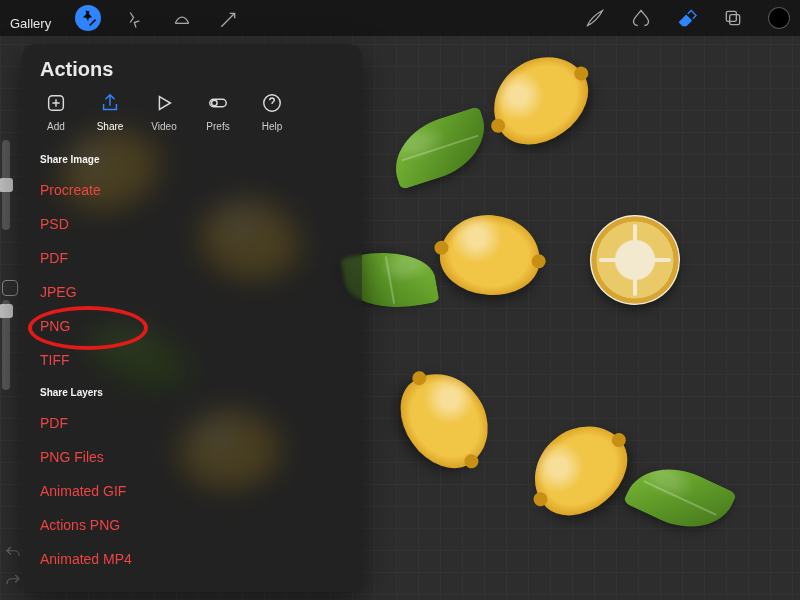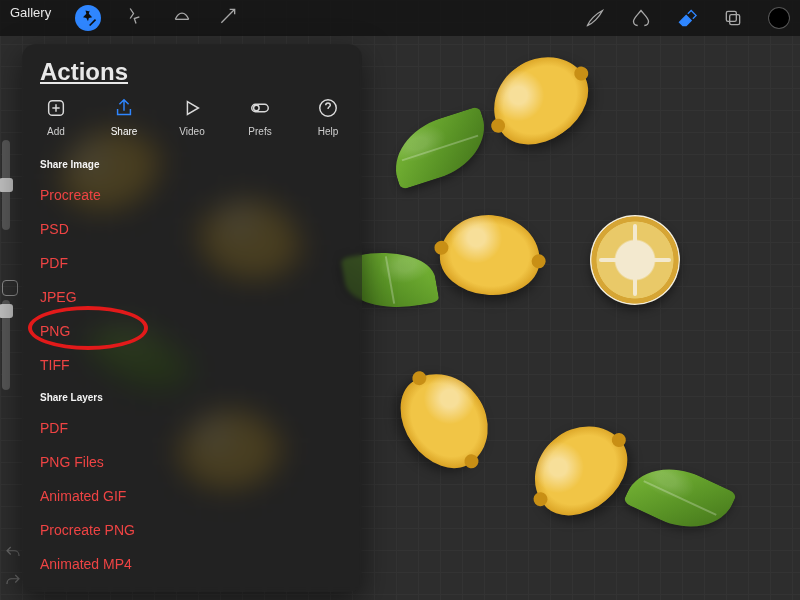--- a/index.html
+++ b/index.html
@@ -48,21 +48,21 @@
   }
   .halflemon::before, .halflemon::after{
     content:""; position:absolute; background:#f3e9cf;
   }
   .halflemon::before{ left:48%; top:10%; width:4px; height:80%; border-radius:2px; }
   .halflemon::after { left:10%; top:48%; width:80%; height:4px; border-radius:2px; }
   .blur { filter: blur(14px) brightness(.6); }
 
   
   .topbar { position:absolute; top:0; left:0; right:0; height:36px; background:rgba(20,20,20,.85); display:flex; align-items:center; padding:0 10px; gap:18px; color:#ddd; z-index:20; }
-  .topbar .left, .topbar .right { display:flex; align-items:flex-start; gap:24px; }
+  .topbar .left, .topbar .right { display:flex; align-items:flex-end; gap:24px; }
   .topbar .right { margin-left:auto; }
   .gallery { font-size:13px; color:#e8e8e8; }
   .tb-icon { width:22px; height:22px; display:flex; align-items:center; justify-content:center; color:#a8a8a8; }
   .tb-icon svg { width:20px; height:20px; stroke:currentColor; fill:none; stroke-width:1.6; }
   .tb-icon.accent { color:#2f86ff; }
   .tb-icon.accent svg { fill:#2f86ff; stroke:#2f86ff; }
   .tb-active { background:#2f86ff; border-radius:50%; width:26px; height:26px; color:#fff; }
   .tb-active svg { stroke:#0d0d0d; fill:none; }
   .colorwell{ width:22px; height:22px; border-radius:50%; background:#000; box-shadow:0 0 0 1px #555 inset; }
 
@@ -72,22 +72,22 @@
   .sideslider .thumb{ position:absolute; left:-3px; width:14px; height:14px; top:38px; background:#bdbdbd; border-radius:3px; }
   .sideslider.bottom { top:300px; height:90px; }
   .checkbox { position:absolute; left:2px; top:280px; width:16px; height:16px; border:1.5px solid #888; border-radius:4px; z-index:15;}
   .corner { position:absolute; left:4px; bottom:6px; color:#666; z-index:15; display:flex; flex-direction:column; gap:6px;}
   .corner svg{ width:18px; height:18px; stroke:#666; fill:none; stroke-width:1.6;}
 
   
   .popover { position:absolute; left:22px; top:44px; width:340px; height:548px; border-radius:14px;
     background:rgba(28,28,28,.62); backdrop-filter: blur(2px); box-shadow:0 10px 30px rgba(0,0,0,.5);
     color:#e9e9e9; z-index:25; overflow:hidden; }
-  .popover h1 { font-size:24px; font-weight:600; padding:14px 18px 8px;text-decoration:underline; }
-  .tabs { display:flex; gap:20px; padding:0 10px 10px; }
+  .popover h1 { font-size:20px; font-weight:600; padding:14px 18px 8px; }
+  .tabs { display:flex; gap:6px; padding:0 10px 10px; }
   .tab { flex:0 0 auto; width:48px; text-align:center; }
   .tab .ic { width:28px; height:28px; margin:0 auto 4px; display:flex; align-items:center; justify-content:center; color:#d9d9d9; }
   .tab .ic svg{ width:22px; height:22px; stroke:currentColor; fill:none; stroke-width:1.6; }
   .tab.selected .ic{ color:#2f86ff; }
   .tab.selected .ic svg{ stroke:#2f86ff; fill:#2f86ff; }
   .tab .lab { font-size:10px; color:#cfcfcf; }
   .tab.selected .lab { color:#fff; font-weight:400; }
   .listwrap { padding:2px 0 10px; }
   .section { font-size:10px; font-weight:700; color:#f5f5f5; padding:10px 18px 8px; }
   .item { font-size:14px; color:#ef4444; padding:9px 18px; }
@@ -241,20 +241,20 @@
       <div class="item">PSD</div>
       <div class="item">PDF</div>
       <div class="item">JPEG</div>
       <div class="item">PNG</div>
       <div class="item">TIFF</div>
 
       <div class="section">Share Layers</div>
       <div class="item">PDF</div>
       <div class="item">PNG Files</div>
       <div class="item">Animated GIF</div>
-      <div class="item">Procreate PNG</div>
+      <div class="item">Actions PNG</div>
       <div class="item">Animated MP4</div>
     </div>
 
     <div class="hl-ellipse"></div>
   </div>
 
 </div>
 
 </body></html>

